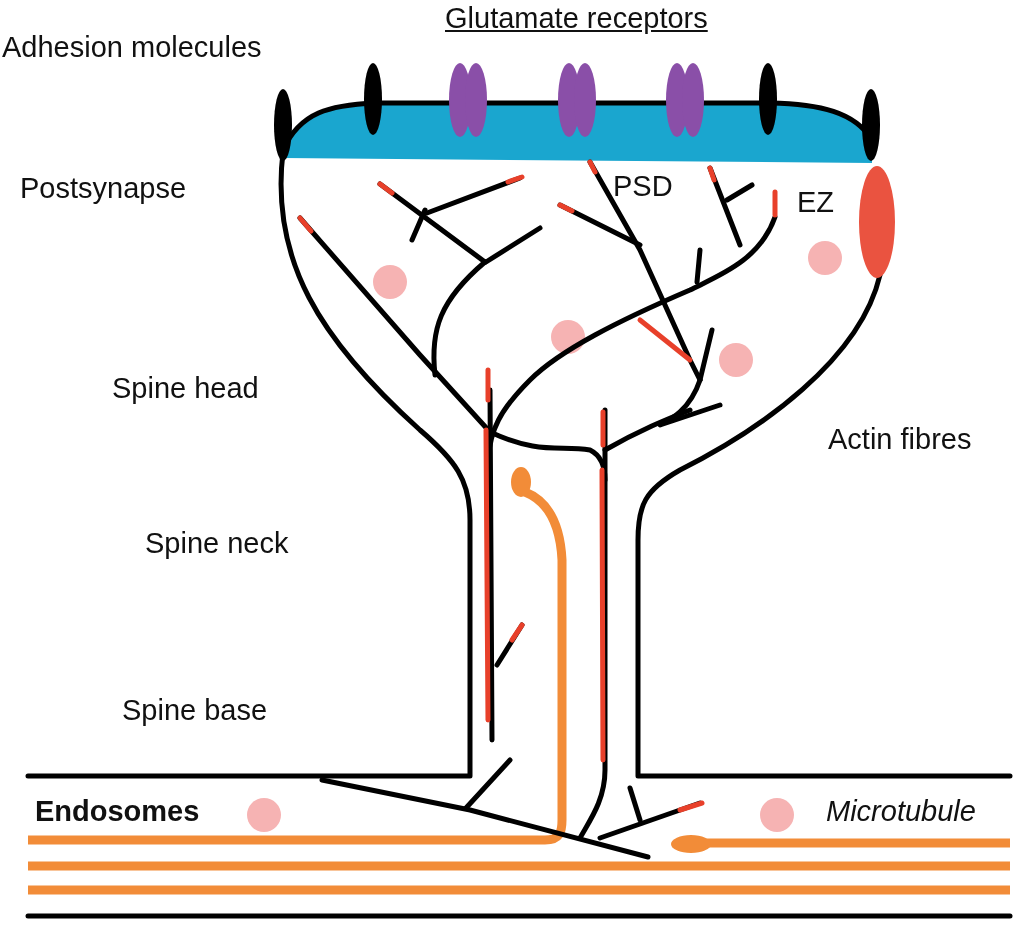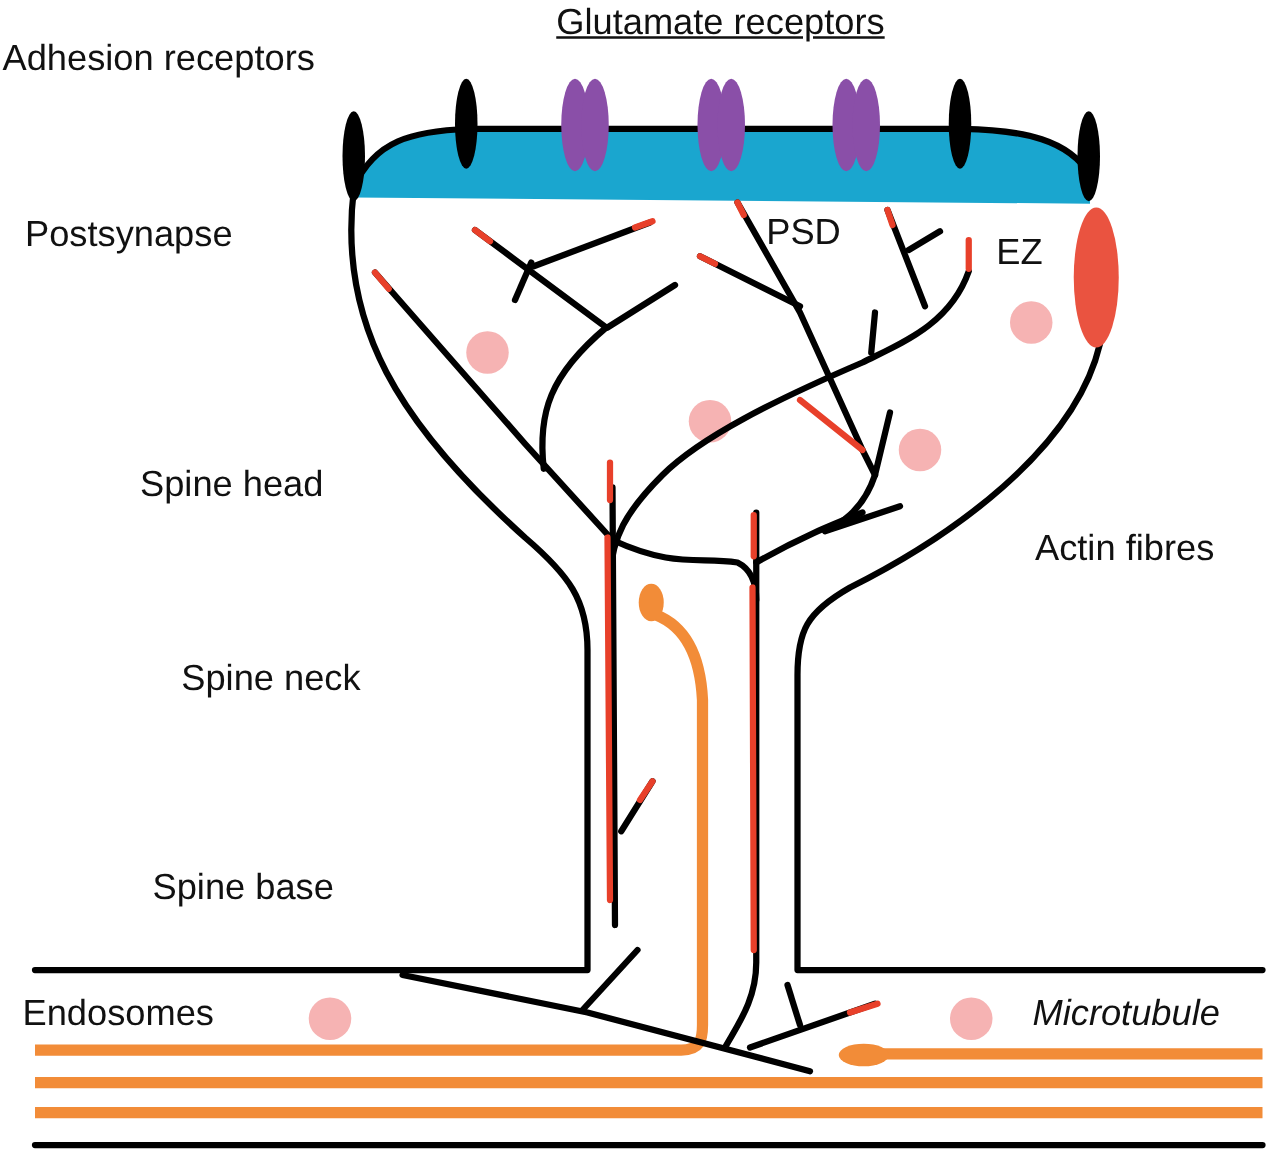--- a/index.html
+++ b/index.html
@@ -109,22 +109,22 @@
     <path class="tip" d="M603,412 L603,445" style="stroke: rgb(232, 64, 42);"></path>
     <path class="tip" d="M486,430 L488,720" style="stroke: rgb(232, 64, 42);"></path>
     <path class="tip" d="M602,470 L603,760" style="stroke: rgb(232, 64, 42);"></path>
     <path class="tip" d="M512,640 L522,625" style="stroke: rgb(232, 64, 42);"></path>
     <path class="tip" d="M680,810 L702,803" style="stroke: rgb(232, 64, 42);"></path>
     <path class="tip" d="M640,320 L690,360" style="stroke: rgb(232, 64, 42);"></path>
   </g>
 </svg>
 
 <div class="lbl" style="left:445px; top:4px;text-decoration:underline;">Glutamate receptors</div>
-<div class="lbl" style="left:2px; top:33px;">Adhesion receptors</div>
+<div class="lbl" style="left:2px; top:33px;">Adhesion molecules</div>
 <div class="lbl" style="left:20px; top:174px;">Postsynapse</div>
 <div class="lbl" style="left:613px; top:172px;">PSD</div>
 <div class="lbl" style="left:797px; top:188px;">EZ</div>
 <div class="lbl" style="left:112px; top:374px;text-align:right;">Spine head</div>
 <div class="lbl" style="left:828px; top:425px;">Actin fibres</div>
 <div class="lbl" style="left:145px; top:529px;">Spine neck</div>
 <div class="lbl" style="left:122px; top:696px;">Spine base</div>
-<div class="lbl" style="left:18px; top:797px;">Endosomes</div>
+<div class="lbl" style="left:35px; top:797px;font-weight:bold;">Endosomes</div>
 <div class="lbl" style="left:826px; top:797px;font-style:italic;">Microtubule</div>
 
 </body></html>

